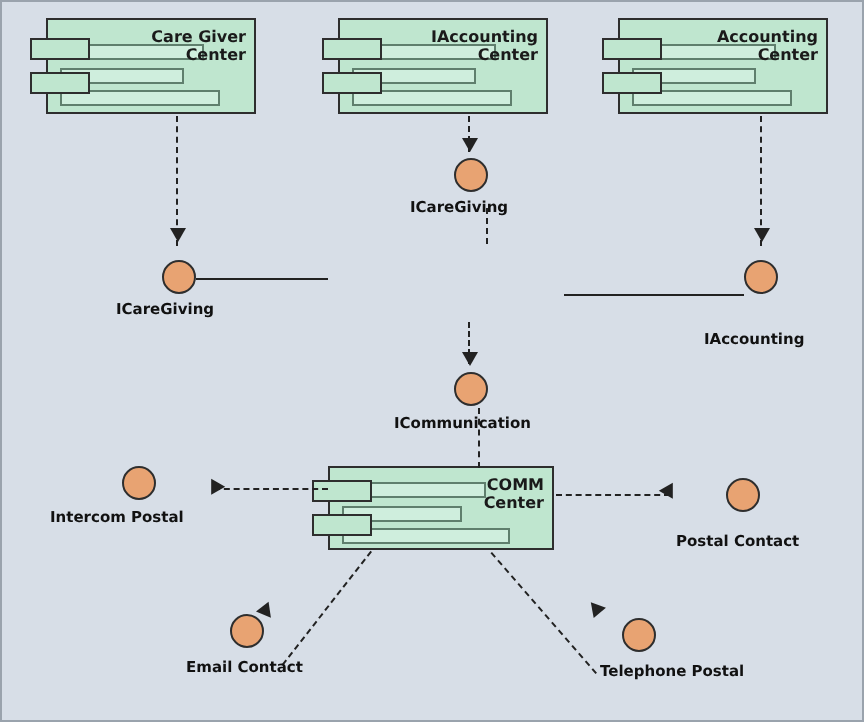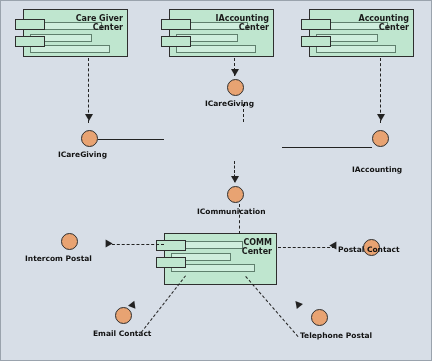--- a/index.html
+++ b/index.html
@@ -128,21 +128,21 @@
     <div class="strip" style="top:35px;width:80px;"></div>
     <div class="label">
       <span>Accounting</span><br>
       <span>Center</span>
     </div>
     <div class="tab t1"></div>
     <div class="tab t2"></div>
   </div>
 
 
-  <div class="component" style="left:163px;top:232px;width:113px;height:52px;">
+  <div class="component" style="left:163px;top:232px;width:113px;height:42px;">
     <div class="strip" style="top:7px;width:72px;"></div>
     <div class="strip" style="top:19px;width:60px;"></div>
     <div class="strip" style="top:30px;width:84px;"></div>
     <div class="label" style="width:52px;top:4px;right:4px;">
       <span>COMM</span><br>
       <span>Center</span>
     </div>
     <div class="tab t1" style="top:6px;"></div>
     <div class="tab t2" style="top:23px;"></div>
   </div>
@@ -188,21 +188,21 @@
   <div class="ball" style="left:371px;top:129px;"></div>
   <div class="iflabel" style="left:351px;top:164px;">IAccounting</div>
 
   <div class="ball" style="left:226px;top:185px;"></div>
   <div class="iflabel" style="left:196px;top:206px;">ICommunication</div>
 
   <div class="ball" style="left:60px;top:232px;"></div>
   <div class="iflabel" style="left:24px;top:253px;">Intercom Postal</div>
 
   <div class="ball" style="left:362px;top:238px;"></div>
-  <div class="iflabel" style="left:337px;top:244px;">Postal Contact</div>
+  <div class="iflabel" style="left:337px;top:265px;">Postal Contact</div>
 
   <div class="ball" style="left:114px;top:306px;"></div>
   <div class="iflabel" style="left:92px;top:328px;">Email Contact</div>
 
   <div class="ball" style="left:310px;top:308px;"></div>
   <div class="iflabel" style="left:299px;top:330px;">Telephone Postal</div>
 
 </div>
 
 </body></html>

